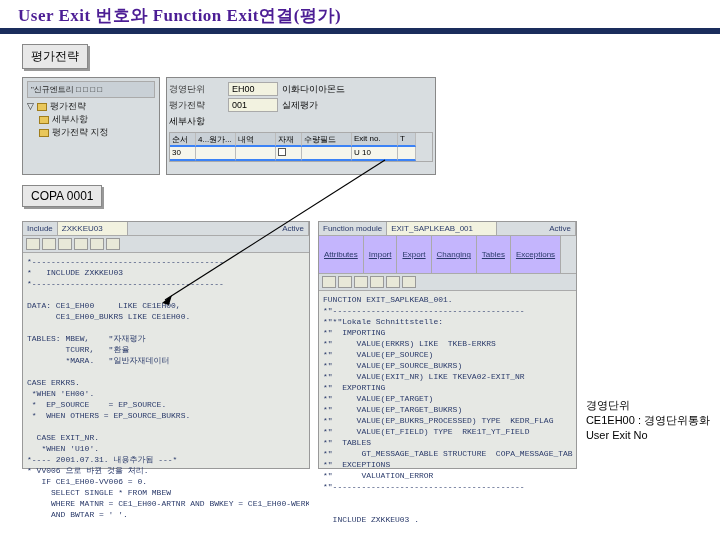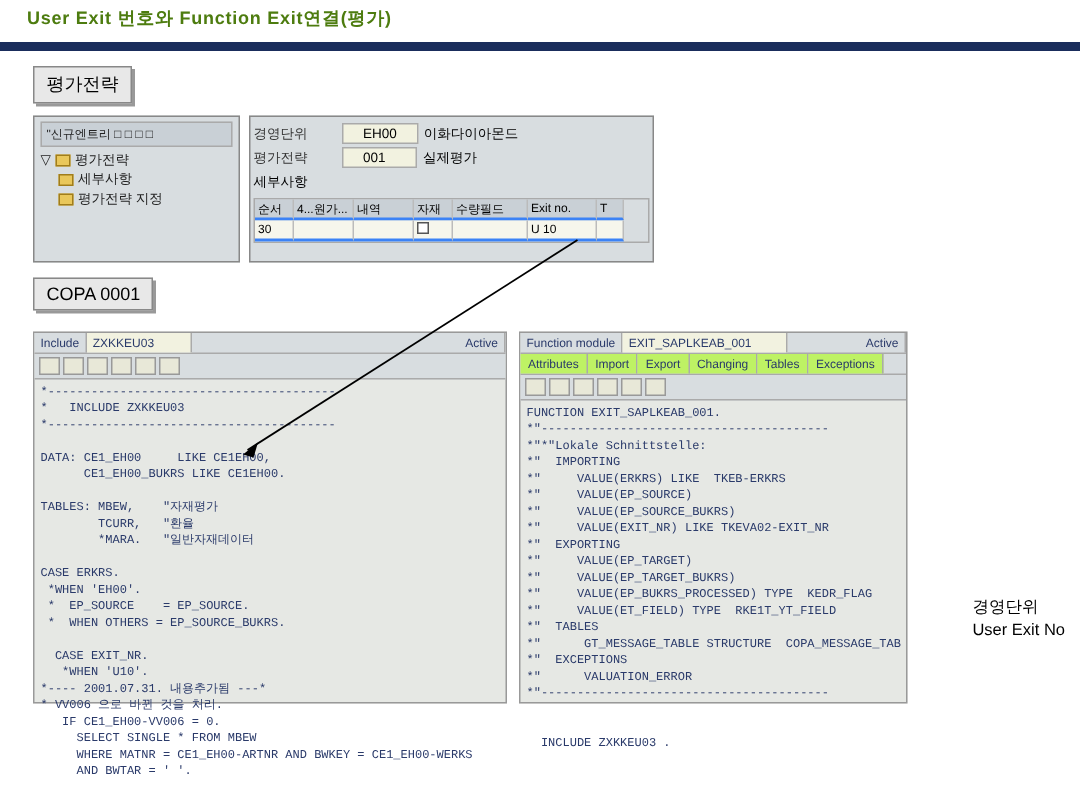--- a/index.html
+++ b/index.html
@@ -1,44 +1,44 @@
 <!DOCTYPE html>
 <html><head>
 <meta charset="utf-8">
 <style>
   * { box-sizing: border-box; margin: 0; padding: 0; }
   body { width: 720px; height: 540px; background: #fff; font-family: Arial, sans-serif; font-size: 10px; color: #000; overflow: hidden; position: relative; }
   .title-bar { height: 34px; background: #fff; border-bottom: 6px solid #1a2d5c; padding: 4px 18px; }
-  .title-bar h1 { font-size: 12px; font-weight: bold; color: #4d7c0f; letter-spacing: 0.5px; }
+  .title-bar h1 { font-size: 17px; font-weight: bold; color: #4c1d95; letter-spacing: 0.5px; font-family: Liberation Serif, serif; }
   .badge { display: inline-block; background: #e8e8e8; border: 1px solid #888; box-shadow: 2px 2px 0 #999; padding: 3px 8px; margin: 10px 0 8px 22px; font-size: 12px; }
   .panel-area { display: flex; gap: 6px; margin-left: 22px; }
   .sap-panel { background: #d8dde0; border: 1px solid #888; }
   .tree-panel { width: 138px; height: 98px; padding: 3px 4px; font-size: 9px; line-height: 13px; color: #222; }
   .tree-panel .hdr { background: #c9d0d6; border: 1px solid #aaa; padding: 1px 3px; margin-bottom: 2px; font-size: 8px; }
   .tree-row { display: flex; align-items: center; gap: 3px; }
   .tree-row .folder { width: 10px; height: 8px; background: #e9c75b; border: 1px solid #a07d1c; }
   .right-panel { width: 270px; height: 98px; padding: 2px; font-size: 9px; }
   .field-row { display: flex; align-items: center; gap: 4px; margin: 2px 0; }
   .field-row .lbl { width: 55px; color: #333; }
-  .field-row .val { background: #f2f2e0; border: 1px solid #aaa; padding: 1px 13px; min-width: 50px; }
+  .field-row .val { background: #f2f2e0; border: 1px solid #aaa; padding: 1px 3px; min-width: 50px; }
   .grid { border: 1px solid #aaa; margin-top: 4px; }
   .grid-hdr, .grid-row { display: flex; }
   .grid-hdr div, .grid-row div { border-right: 1px solid #bbb; border-bottom: 2px solid #3b82f6; padding: 1px 2px; height: 14px; font-size: 8px; overflow: hidden; }
   .grid-hdr div { background: #c9d0d6; }
   .grid-row div { background: #f6f6ec; }
   .c1{width:26px}.c2{width:40px}.c3{width:40px}.c4{width:26px}.c5{width:50px}.c6{width:46px}.c7{width:18px}
   .chk { display:inline-block; width:8px; height:8px; border:1px solid #555; background:#fff; font-size:7px; line-height:7px; text-align:center; }
   .code-panels { display: flex; gap: 8px; margin: 6px 22px 0 22px; }
   .code-box { background: #e6e8e4; border: 1px solid #999; font-family: "Courier New", monospace; font-size: 8px; line-height: 11px; color: #2a3a6a; position: relative; }
-  .code-box.left { width: 316px; height: 248px; }
+  .code-box.left { width: 288px; height: 248px; }
   .code-box.right { width: 259px; height: 248px; }
   .cb-top { display:flex; background:#d8dde0; border-bottom:1px solid #aaa; font-family: Arial; font-size:8px; }
   .cb-top div { padding:1px 4px; border-right:1px solid #aaa; }
   .cb-tabs { display:flex; background:#d8dde0; border-bottom:1px solid #aaa; font-family: Arial; font-size:8px; }
-  .cb-tabs div { padding:1px 5px; border-right:1px solid #aaa; background:#bef264; }
+  .cb-tabs div { padding:13px 5px; border-right:1px solid #aaa; background:#c4b5fd;text-decoration:underline; }
   .cb-tools { display:flex; gap:2px; padding:2px 3px; background:#d8dde0; border-bottom:1px solid #aaa; }
   .tbtn { width:14px; height:12px; background:#e8e8d8; border:1px solid #999; }
   .cb-body { padding: 3px 4px; white-space: pre; overflow: hidden; }
   .annotation-box { position: absolute; right: 10px; top: 398px; font-size: 11px; line-height: 15px; color: #000; background: transparent; }
   svg.arrow { position:absolute; left:160px; top:155px; pointer-events:none; }
 </style>
 </head>
 <body>
 
 
@@ -186,20 +186,21 @@
 *"      VALUATION_ERROR
 *"----------------------------------------
 
 
   INCLUDE ZXKKEU03 .</div>
   </div>
 </div>
 
 <div class="annotation-box">
   <div>경영단위</div>
+  <div>CE1EH00 : 경영단위통화</div>
   <div>User Exit No</div>
 </div>
 
 <svg class="arrow" width="260" height="180">
   <line x1="225" y1="5" x2="5" y2="145" stroke="#000" stroke-width="1.2"></line>
   <polygon points="2,148 12,140 9,150" fill="#000"></polygon>
 </svg>
 
 
 

